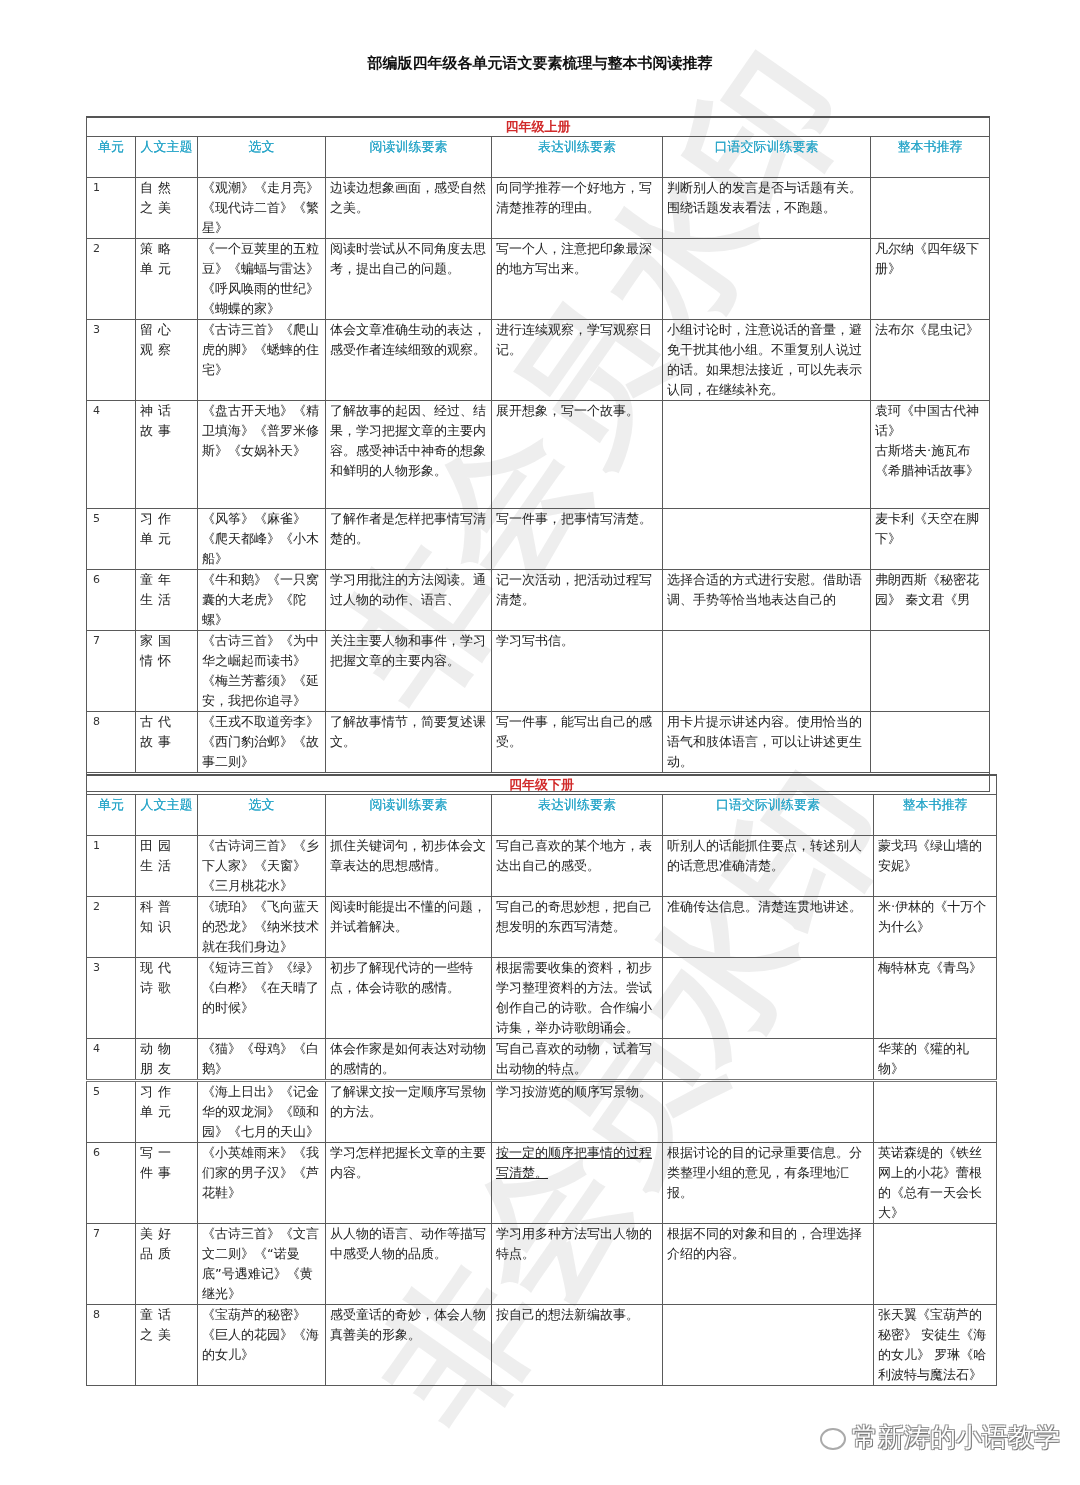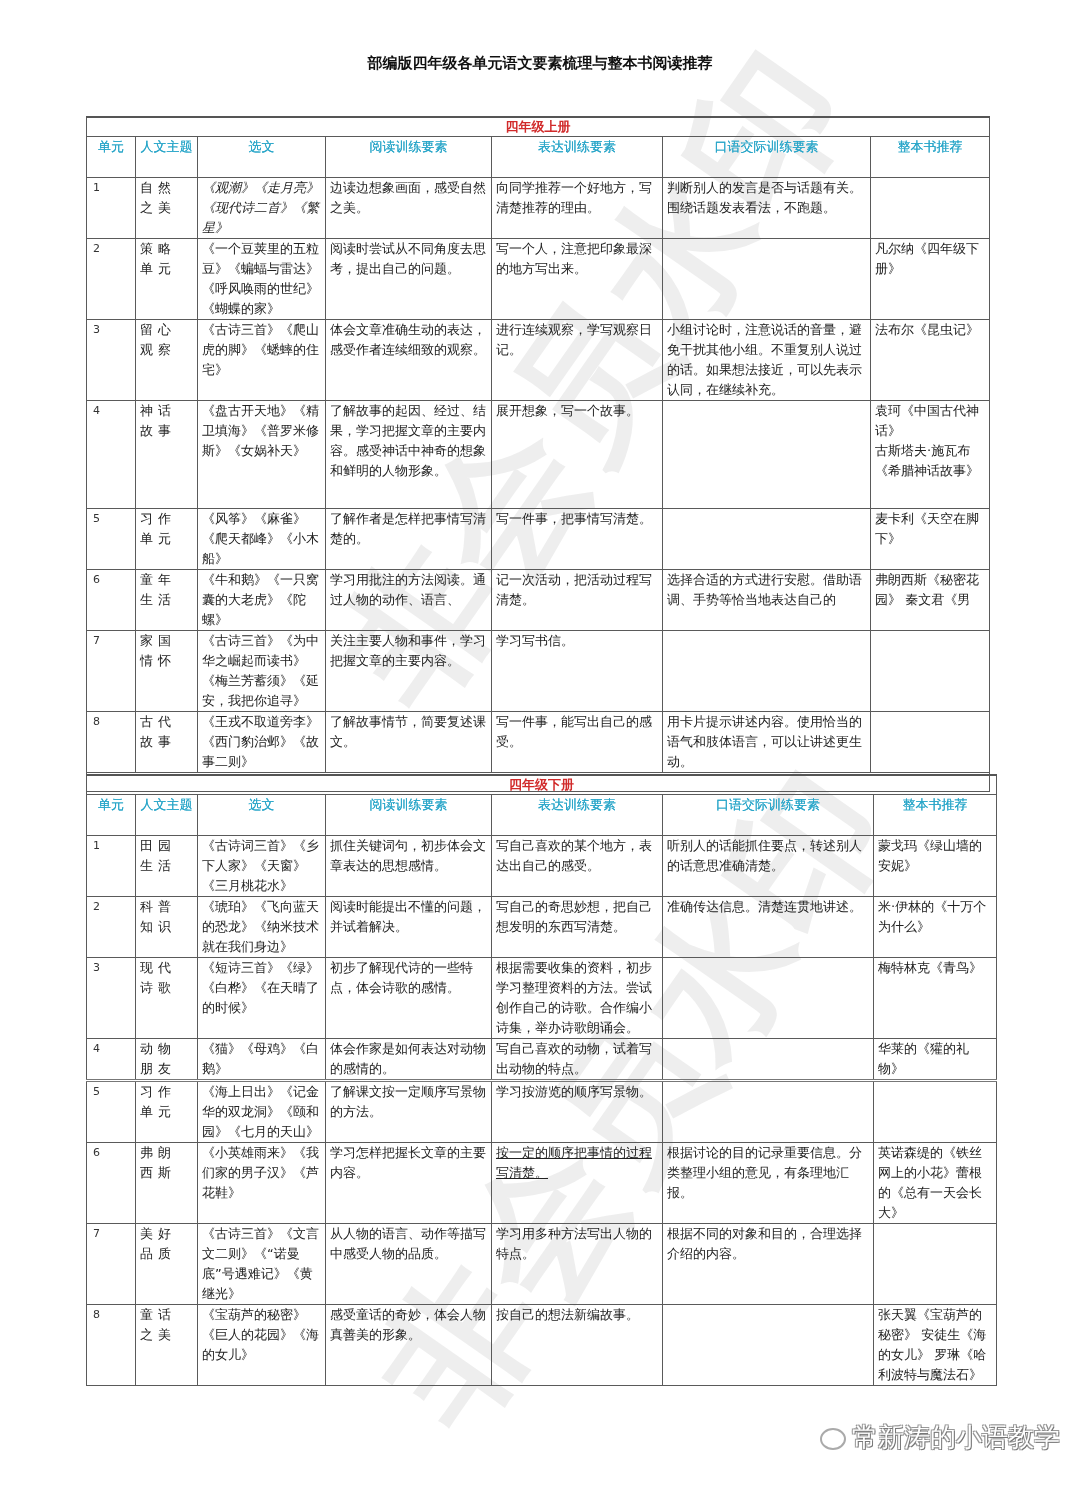--- a/index.html
+++ b/index.html
@@ -83,21 +83,21 @@
     <th>阅读训练要素</th>
     <th>表达训练要素</th>
     <th>口语交际训练要素</th>
     <th>整本书推荐</th>
   </tr>
   </tbody>
     <tbody id="t1body">
       <tr>
         <td class="unit" style="height: 58px; white-space: pre-line;">1</td>
         <td class="theme" style="height: 58px; white-space: pre-line;">自然之美</td>
-        <td style="height: 58px; white-space: pre-line; font-style: italic;">《观潮》《走月亮》《现代诗二首》《繁星》</td>
+        <td style="height: 58px; white-space: pre-line;">《观潮》《走月亮》《现代诗二首》《繁星》</td>
         <td style="height: 58px; white-space: pre-line;">边读边想象画面，感受自然之美。</td>
         <td style="height: 58px; white-space: pre-line;">向同学推荐一个好地方，写清楚推荐的理由。</td>
         <td style="height: 58px; white-space: pre-line;">判断别人的发言是否与话题有关。围绕话题发表看法，不跑题。</td>
         <td style="height: 58px; white-space: pre-line;"></td>
       </tr>
       <tr>
         <td class="unit" style="height: 78px; white-space: pre-line;">2</td>
         <td class="theme" style="height: 78px; white-space: pre-line;">策略单元</td>
         <td style="height: 78px; white-space: pre-line;">《一个豆荚里的五粒豆》《蝙蝠与雷达》《呼风唤雨的世纪》《蝴蝶的家》</td>
         <td style="height: 78px; white-space: pre-line;">阅读时尝试从不同角度去思考，提出自己的问题。</td>
@@ -231,21 +231,21 @@
         <td class="unit" style="height: 58px; white-space: pre-line;">5</td>
         <td class="theme" style="height: 58px; white-space: pre-line;">习作单元</td>
         <td style="height: 58px; white-space: pre-line;">《海上日出》《记金华的双龙洞》《颐和园》《七月的天山》</td>
         <td style="height: 58px; white-space: pre-line;">了解课文按一定顺序写景物的方法。</td>
         <td style="height: 58px; white-space: pre-line;">学习按游览的顺序写景物。</td>
         <td style="height: 58px; white-space: pre-line;"></td>
         <td style="height: 58px; white-space: pre-line;"></td>
       </tr>
       <tr>
         <td class="unit" style="height: 78px; white-space: pre-line;">6</td>
-        <td class="theme" style="height: 78px; white-space: pre-line;">弗朗西斯</td>
+        <td class="theme" style="height: 78px; white-space: pre-line;">写一件事</td>
         <td style="height: 78px; white-space: pre-line;">《小英雄雨来》《我们家的男子汉》《芦花鞋》</td>
         <td style="height: 78px; white-space: pre-line;">学习怎样把握长文章的主要内容。</td>
         <td style="height: 78px; white-space: pre-line; text-decoration: underline;">按一定的顺序把事情的过程写清楚。</td>
         <td style="height: 78px; white-space: pre-line;">根据讨论的目的记录重要信息。分类整理小组的意见，有条理地汇报。</td>
         <td style="height: 78px; white-space: pre-line; margin-top: 22px;">英诺森缇的《铁丝网上的小花》蕾根的《总有一天会长大》</td>
       </tr>
       <tr>
         <td class="unit" style="height: 78px; white-space: pre-line;">7</td>
         <td class="theme" style="height: 78px; white-space: pre-line;">美好品质</td>
         <td style="height: 78px; white-space: pre-line;">《古诗三首》《文言文二则》《“诺曼底”号遇难记》《黄继光》</td>

